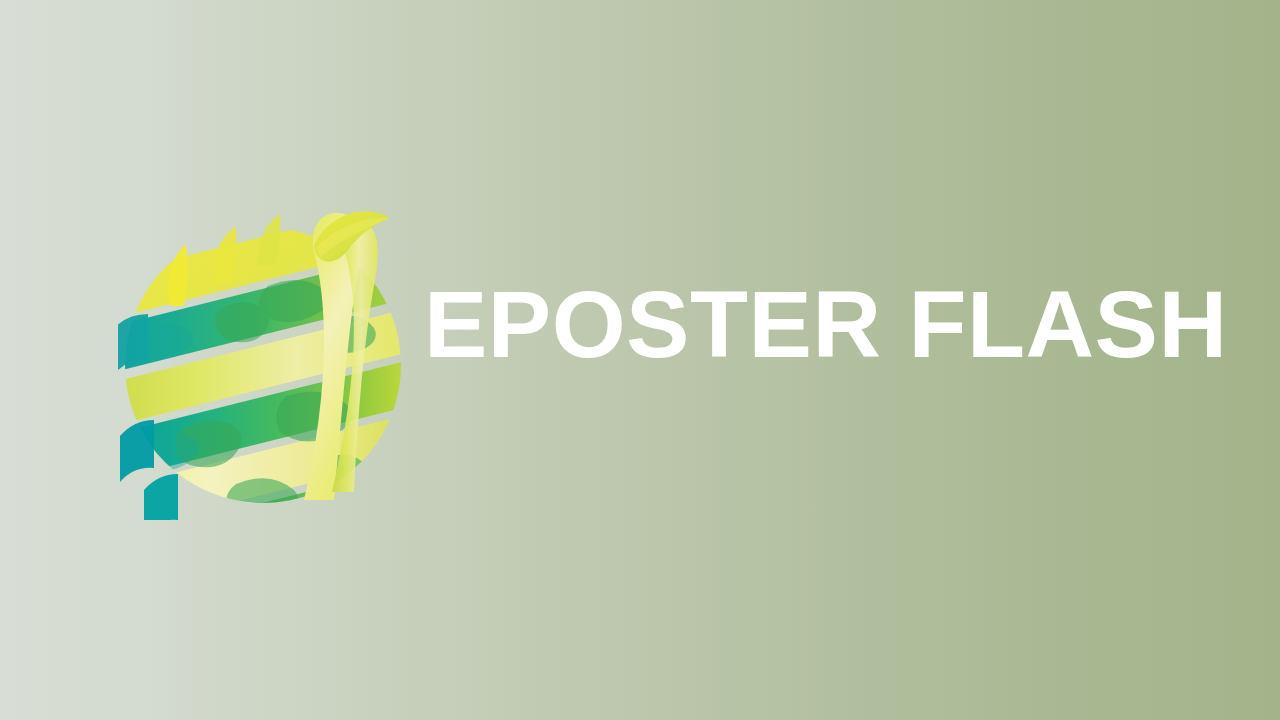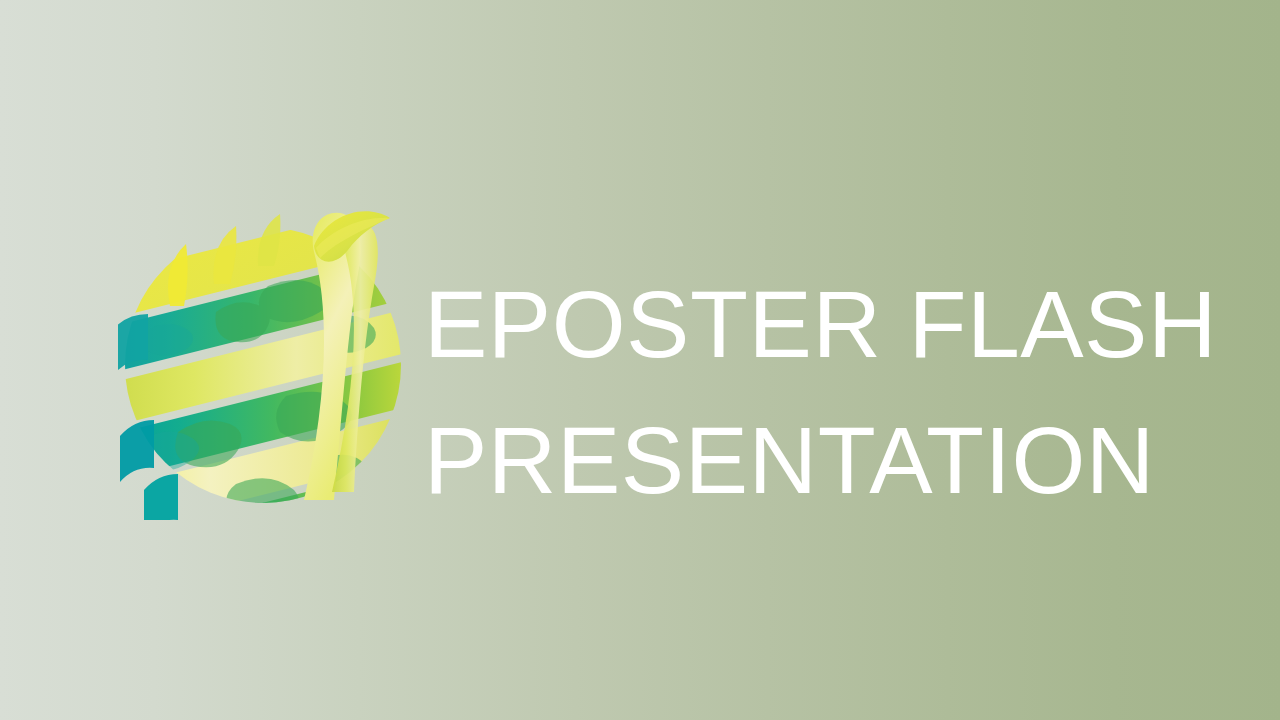--- a/index.html
+++ b/index.html
@@ -46,21 +46,21 @@
   #title-block {
     position: absolute;
     left: 424px;
     top: 256px;
     width: 800px;
   }
   .title-line {
     color: #ffffff;
     font-size: 95px;
     line-height: 136px;
-    font-weight: normal;
+    font-weight: bold;
     letter-spacing: 0.5px;
     white-space: nowrap;
     margin: 0;
     padding: 0;
   }
 </style>
 </head>
 <body>
 
 <div id="slide">
@@ -166,16 +166,15 @@
 
         <path d="M 52 106 q-8 -40 16 -62 q4 30 -2 62 Z" fill="#f0ea35" opacity="0.95"></path>
         <path d="M 96 84 q-4 -40 22 -58 q2 30 -6 58 Z" fill="#eae73e" opacity="0.9"></path>
         <path d="M 140 66 q-2 -36 22 -52 q2 28 -6 52 Z" fill="#dfe545" opacity="0.88"></path>
       </g>
     </svg>
   </div>
 
   <div id="title-block">
     <div class="title-line">EPOSTER FLASH</div>
-    <div class="title-line">PRESENTATION</div>
   </div>
 
 </div>
 
 </body></html>

